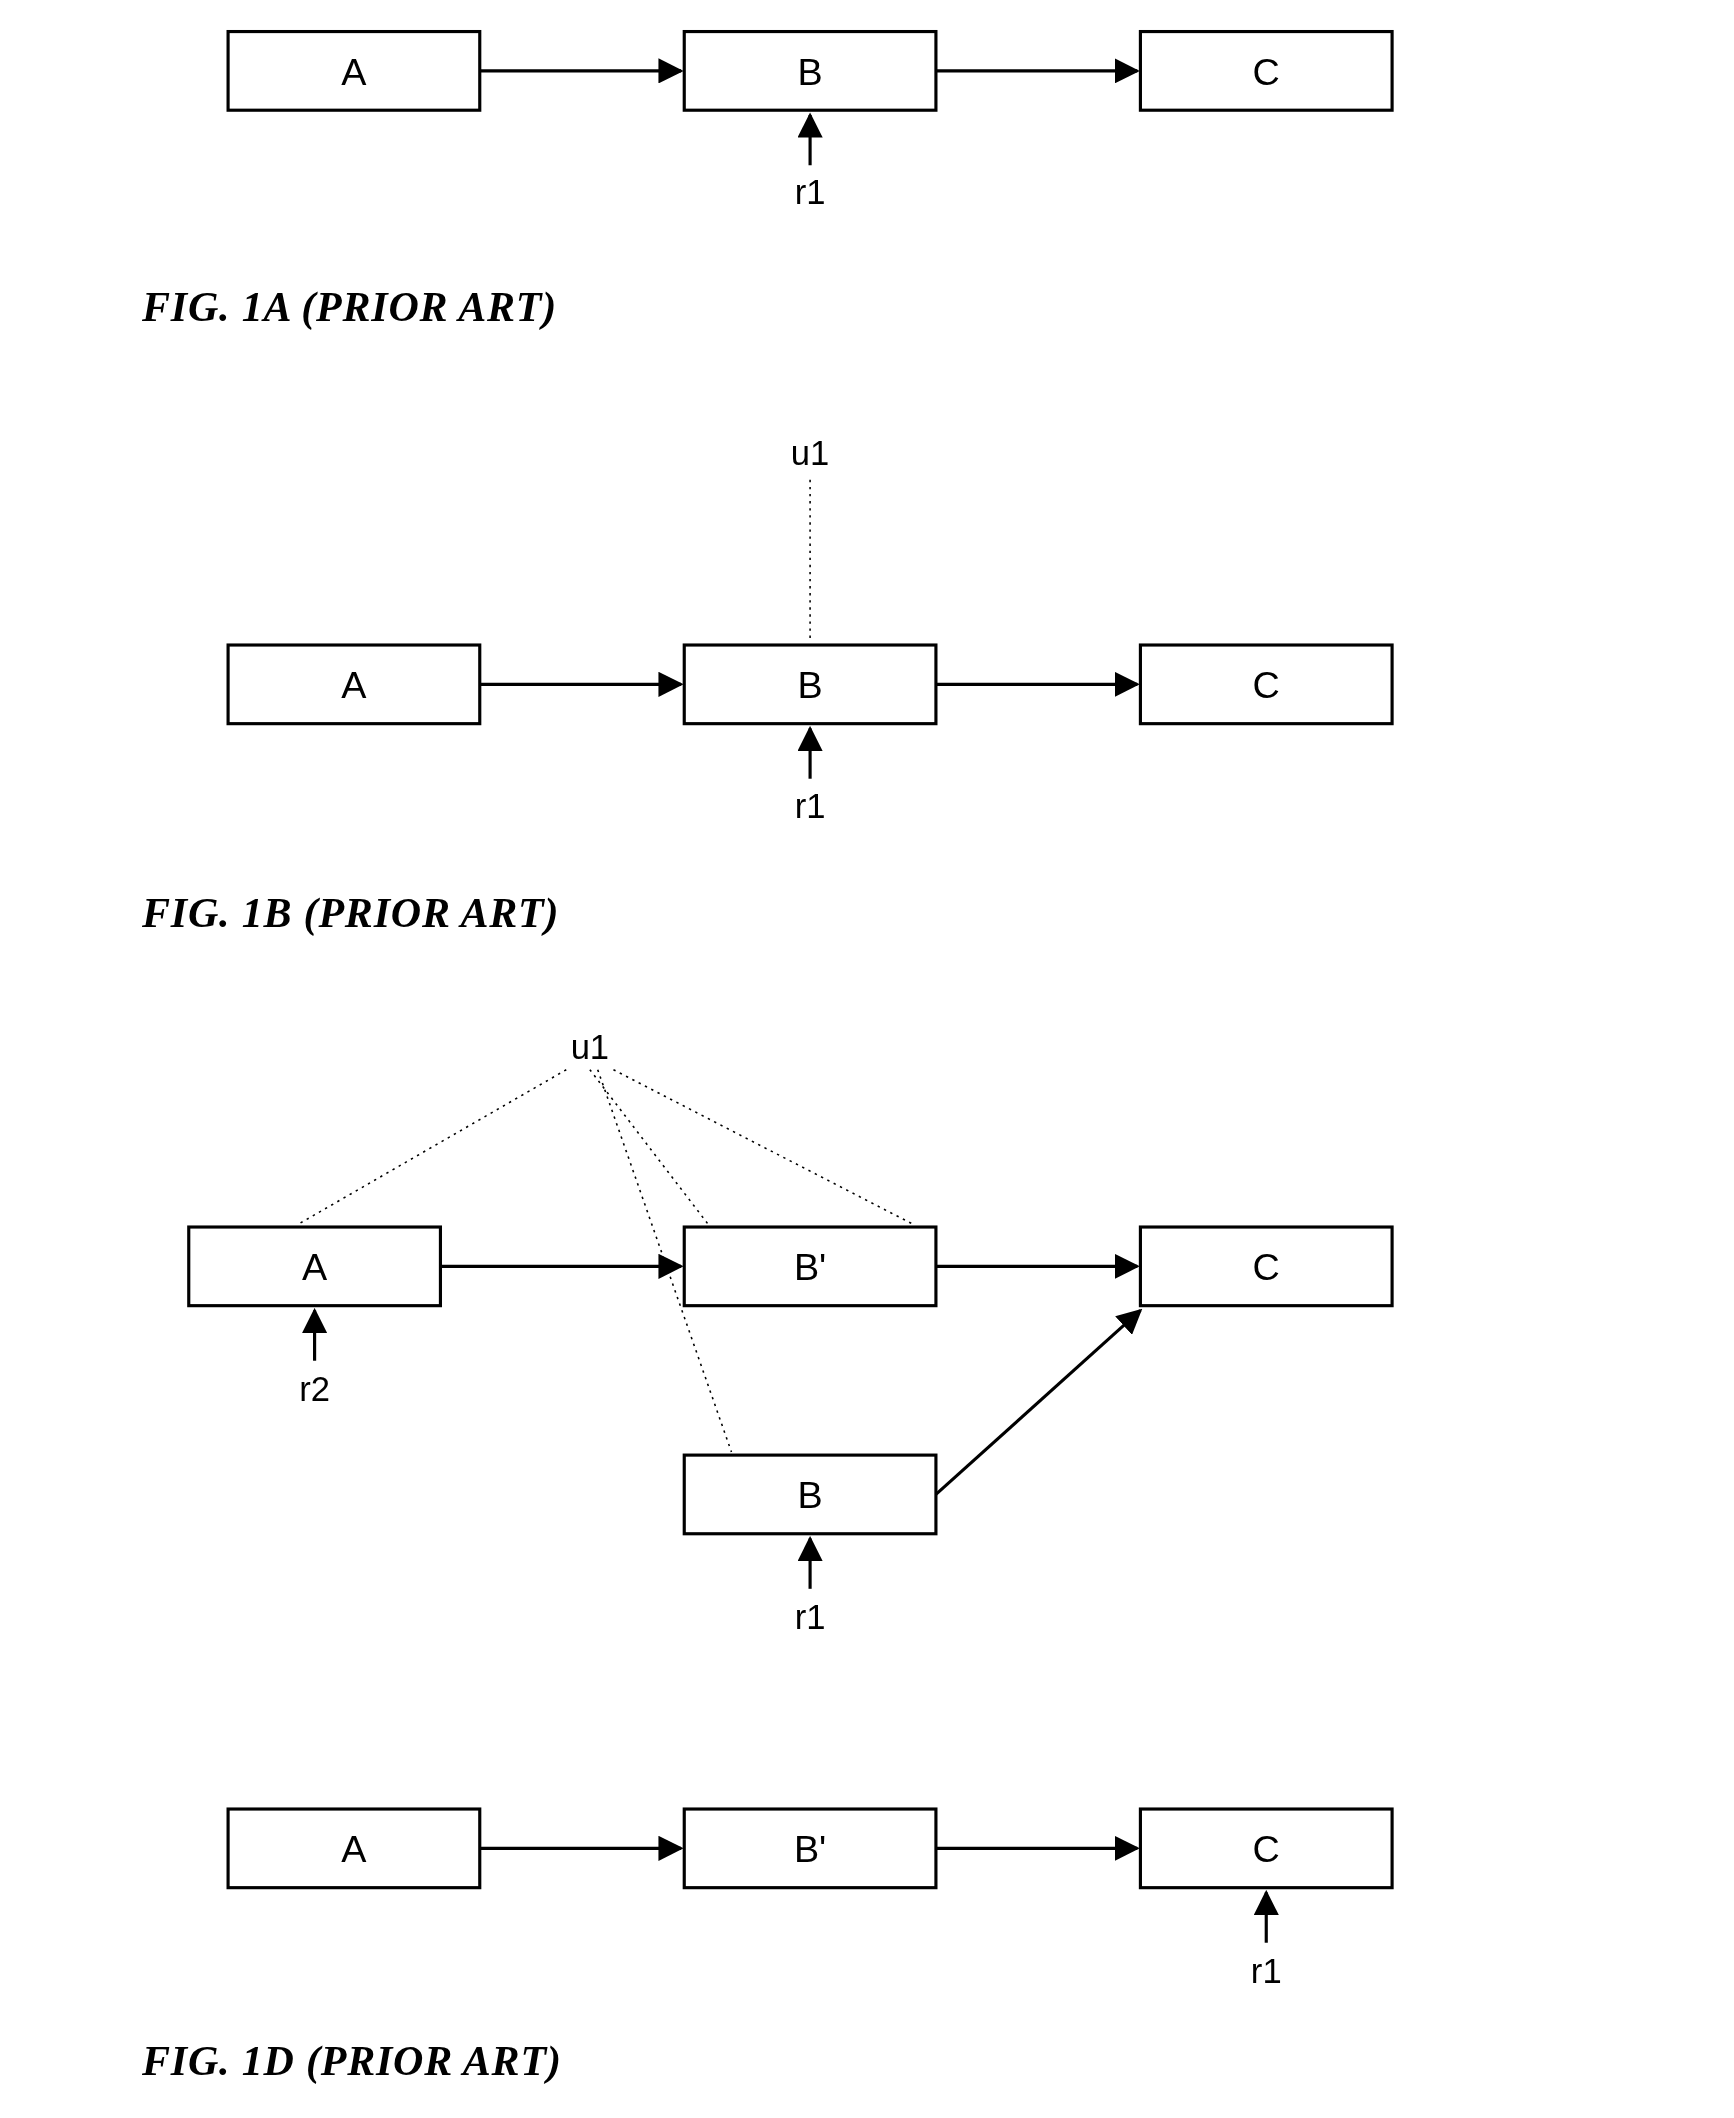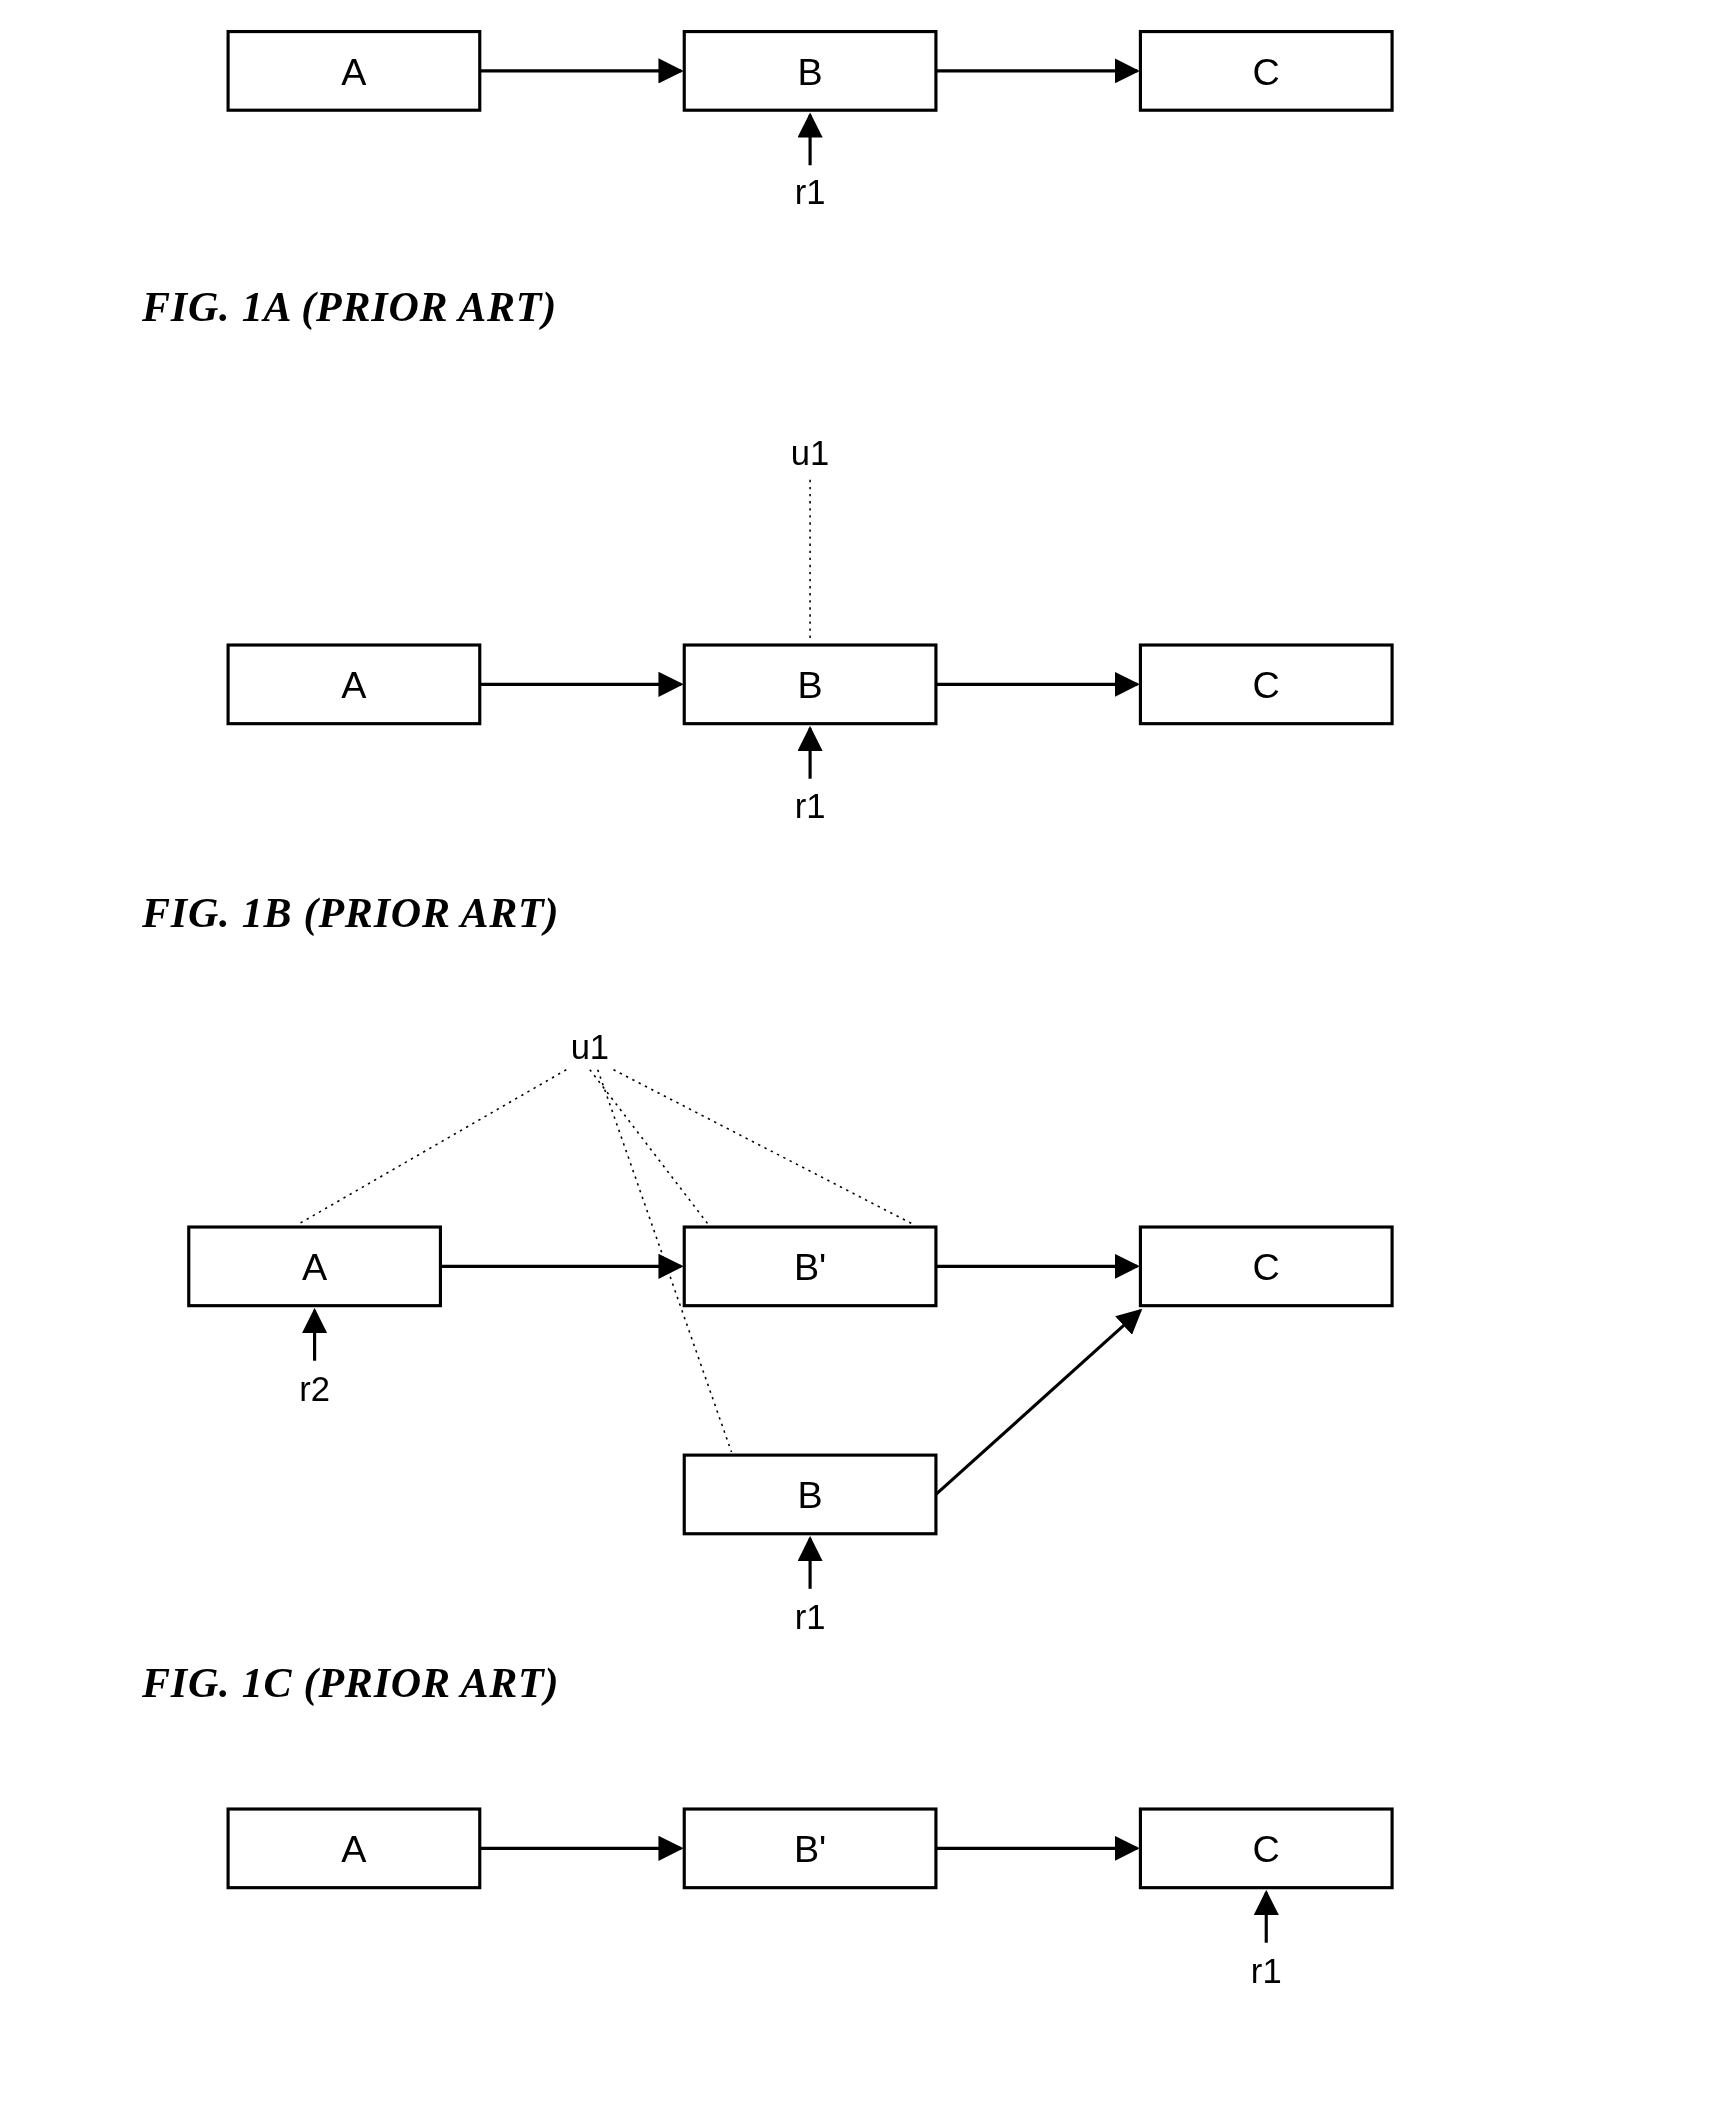--- a/index.html
+++ b/index.html
@@ -136,16 +136,16 @@
       <line x1="610" y1="2350" x2="866" y2="2350" stroke="#000" stroke-width="4" marker-end="url(#arrow)"></line>
       <line x1="1190" y1="2350" x2="1446" y2="2350" stroke="#000" stroke-width="4" marker-end="url(#arrow)"></line>
 
       <line x1="1610" y1="2470" x2="1610" y2="2406" stroke="#000" stroke-width="4" marker-end="url(#arrow)"></line>
       <text class="small-label" x="1610" y="2510">r1</text>
     </g>
   </svg>
 
   <div class="caption" style="left:142px; top:283px;">FIG. 1A (PRIOR ART)</div>
   <div class="caption" style="left:142px; top:889px;text-align:center;">FIG. 1B (PRIOR ART)</div>
-  <div class="caption" style="left:142px; top:1659px;">FIG. 1C (PRIOR ART)</div>
+  <div class="caption" style="left:142px; top:2037px;">FIG. 1D (PRIOR ART)</div>
 
 </div>
 
 
 </body></html>

